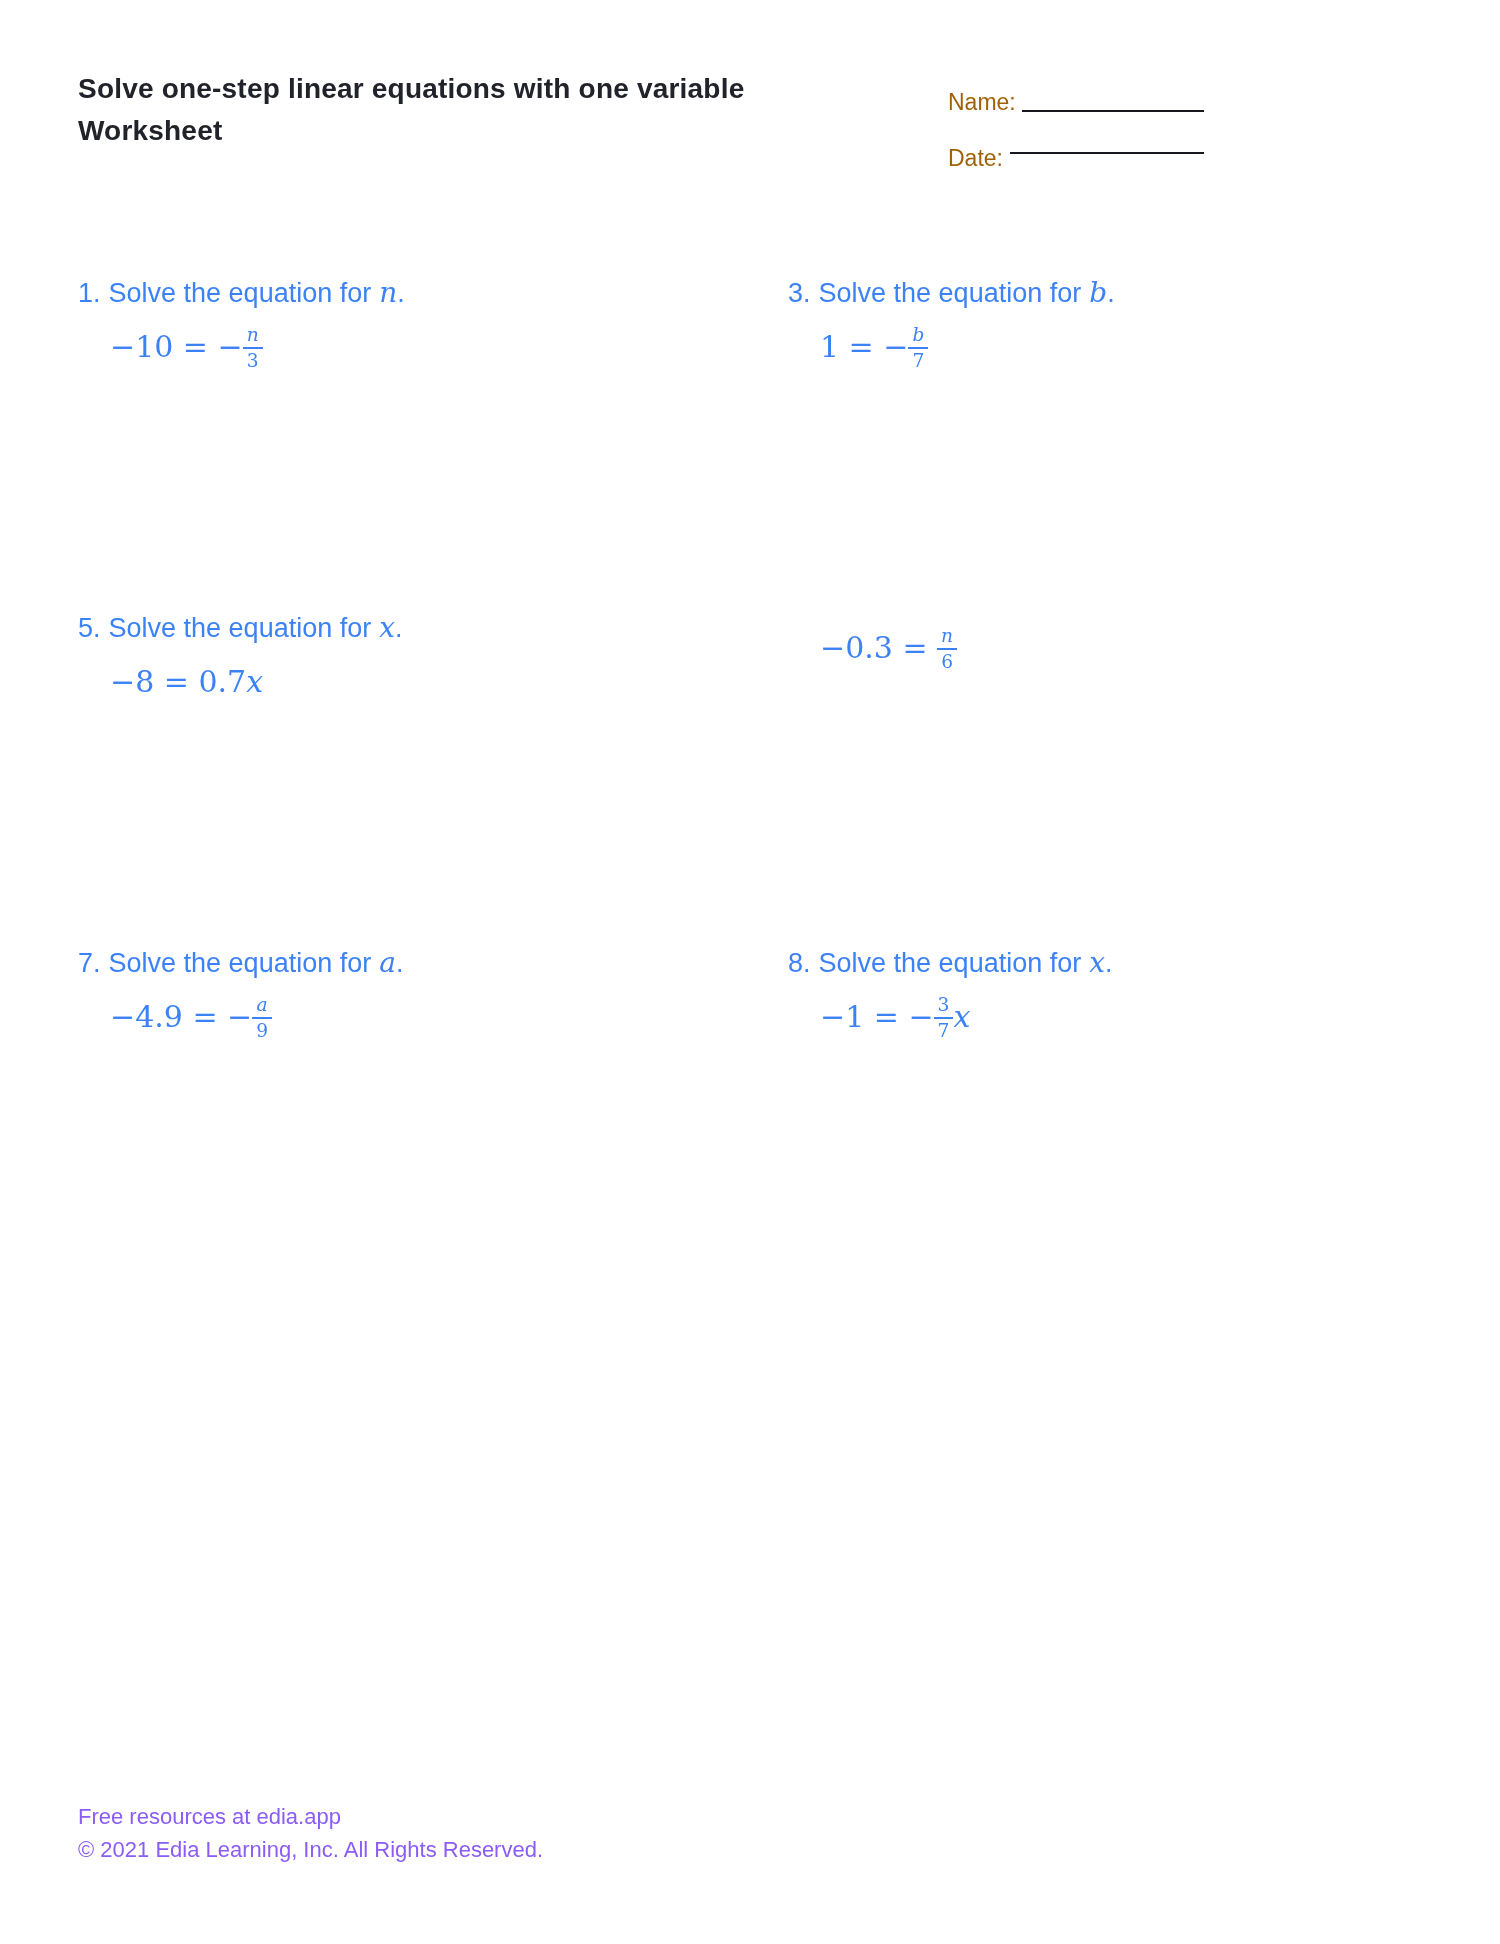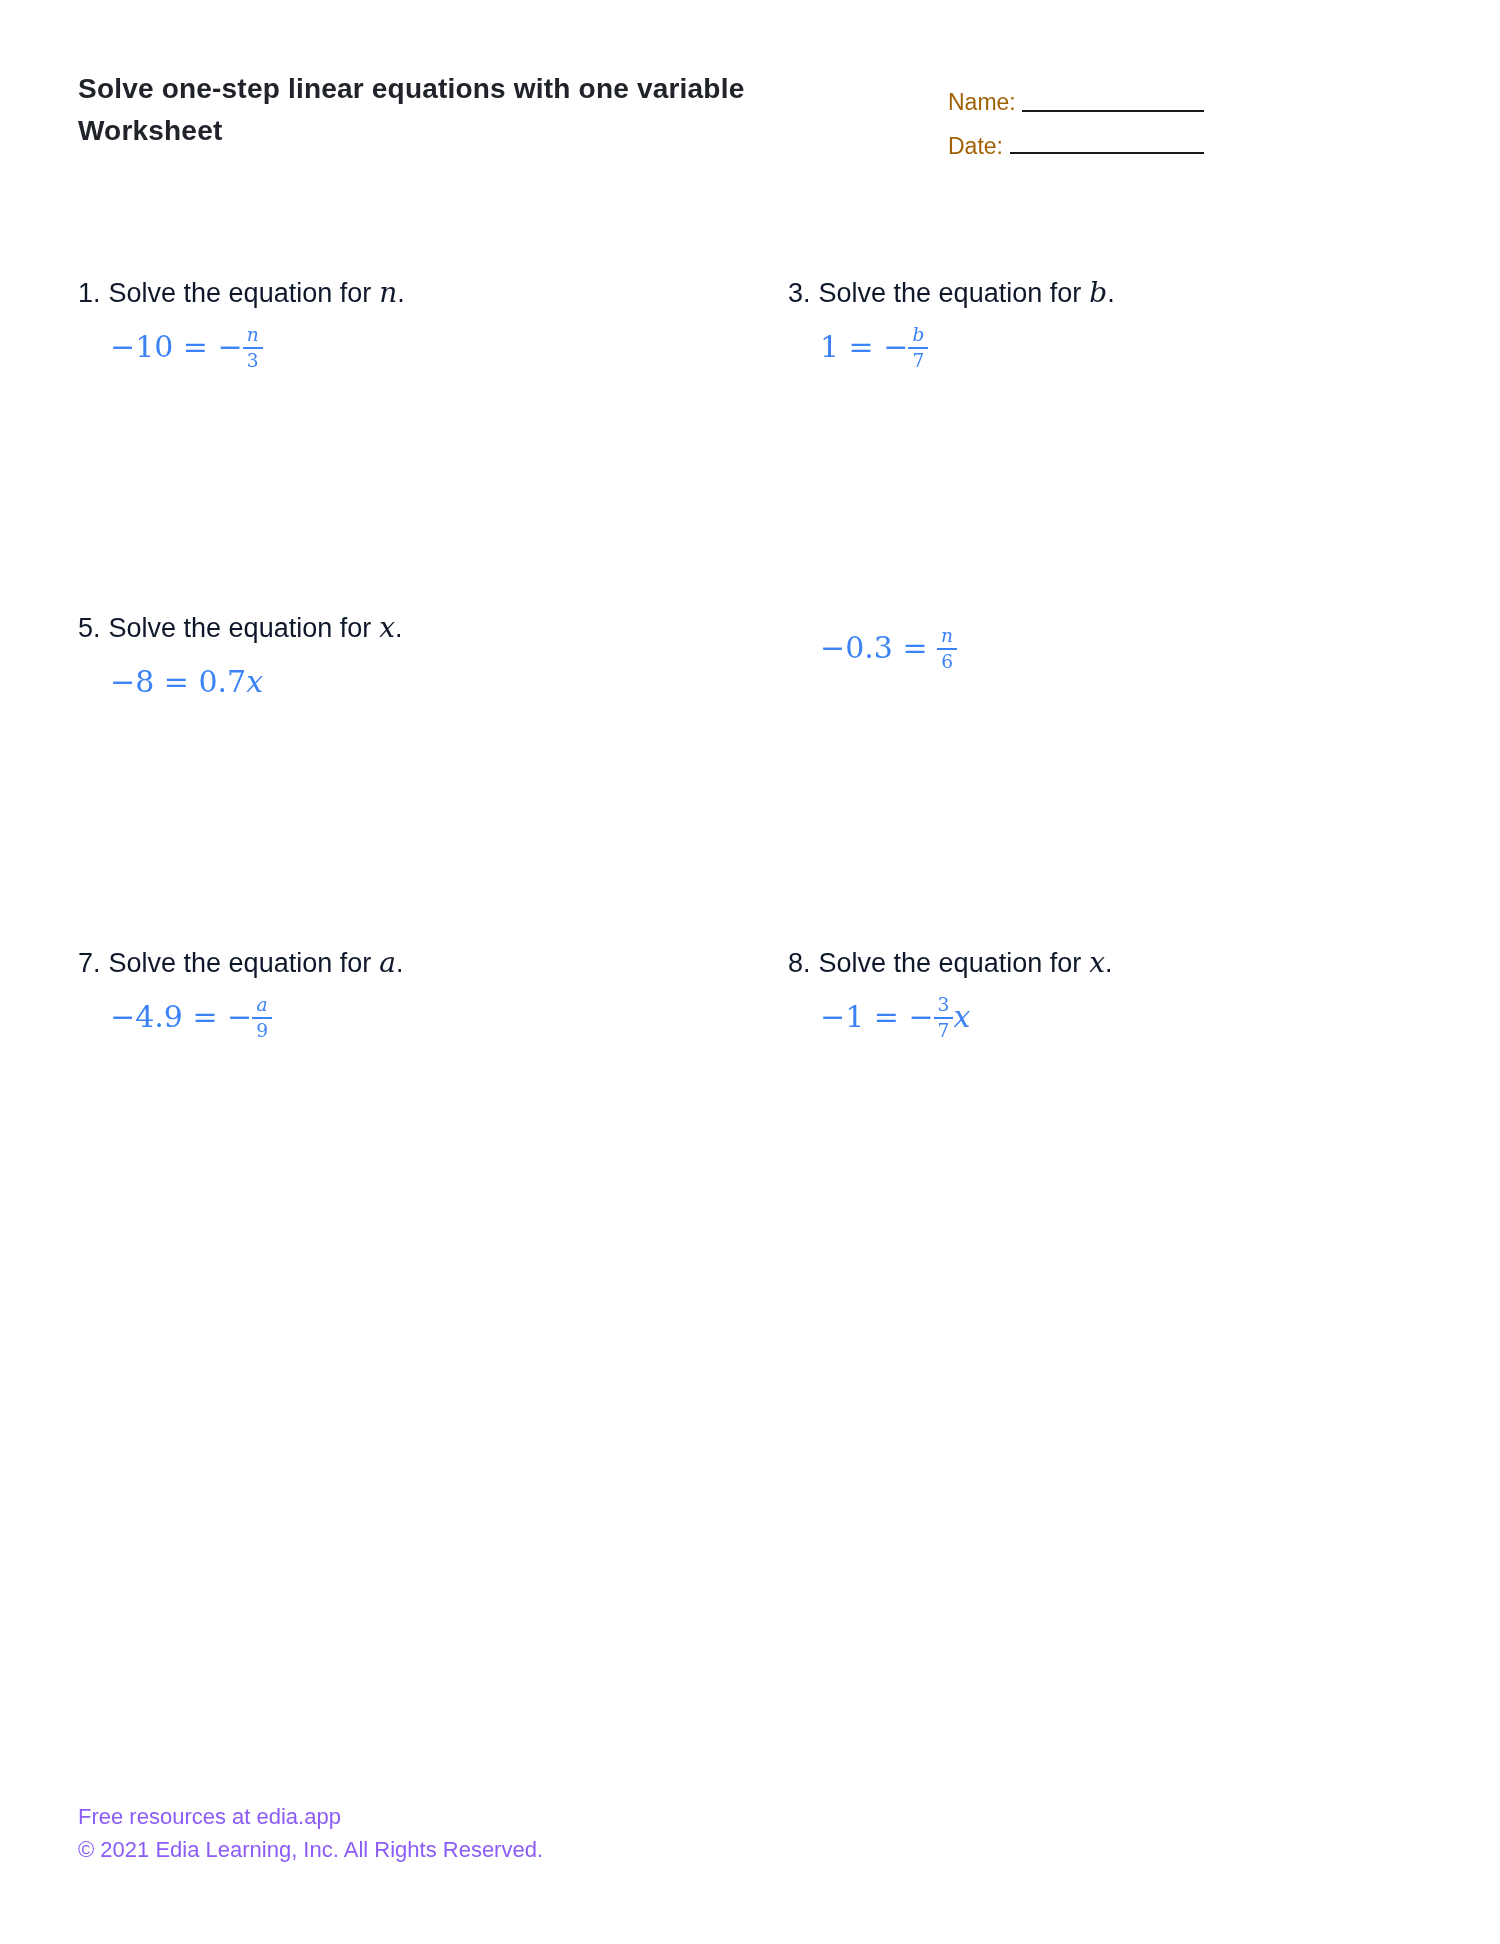--- a/index.html
+++ b/index.html
@@ -15,36 +15,36 @@
   
   .title {
     position:absolute; left:78px; top:68px;
     font-size:28px; font-weight:700; line-height:42px;
     color:#20232a; letter-spacing:0.2px;
   }
   .field-label {
     position:absolute; font-size:23px; color:#a16207; line-height:28px;
   }
   .name-label   { left:948px;  top:88px;  }
-  .date-label   { left:948px;  top:132px; }
+  .date-label   { left:948px;  top:144px; }
   .period-label { left:1245px; top:132px; }
   .blank-line { position:absolute; border-bottom:2px solid #16181d; height:30px; }
   .name-line   { left:1022px; top:80px;  width:398px; }
   .date-line   { left:1010px; top:122px; width:218px; }
   .period-line { left:1332px; top:122px; width:86px;  }
 
   
   .problems {
     position:absolute; left:78px; top:276px;
     display:grid;
     grid-template-columns:710px 712px;
     grid-auto-rows:335px;
   }
   .problem { overflow:visible; }
-  .prompt-line { font-size:27px; line-height:34px; color:#0f172a; }
+  .prompt-line { font-size:27px; line-height:34px; color:#3b82f6; }
   .p-num  { margin-right:8px; }
   .p-text { margin-right:8px; }
   .p-var  {
     font-family:"DejaVu Serif", serif; font-style:italic;
     font-size:28px;
   }
   .equation {
     margin:15px 0 0 32px;
     font-family:"DejaVu Serif", serif;
     font-size:30px; line-height:44px;

